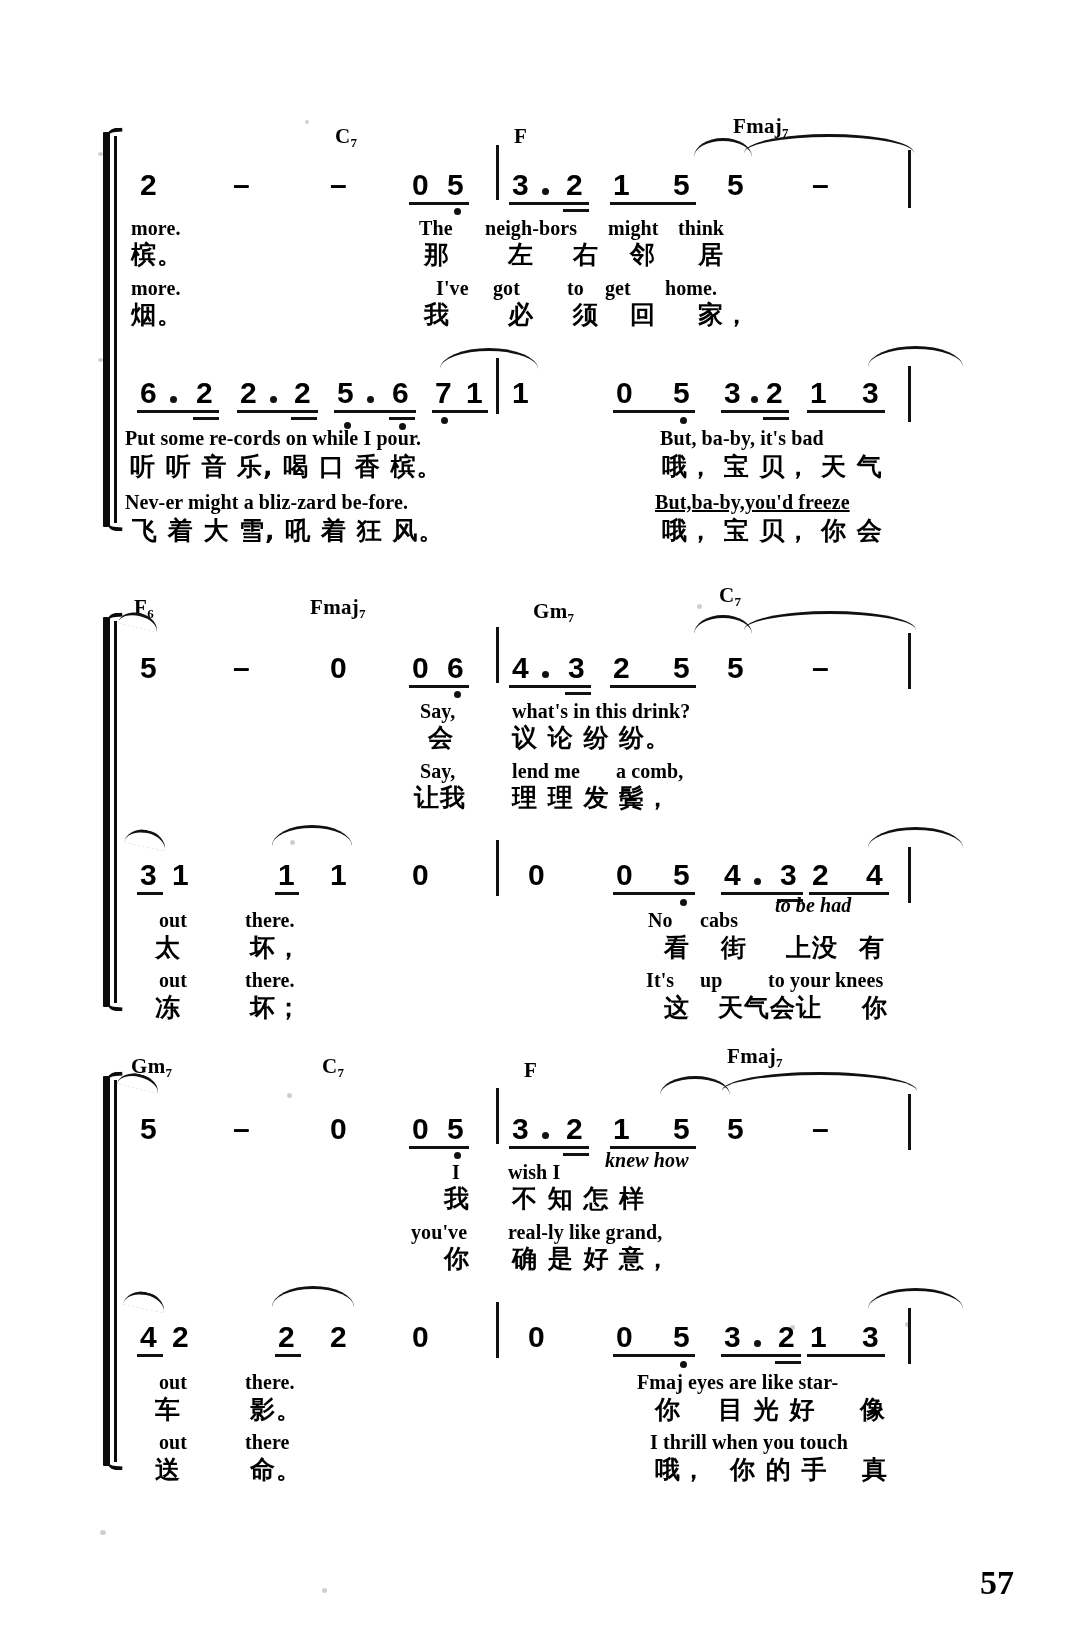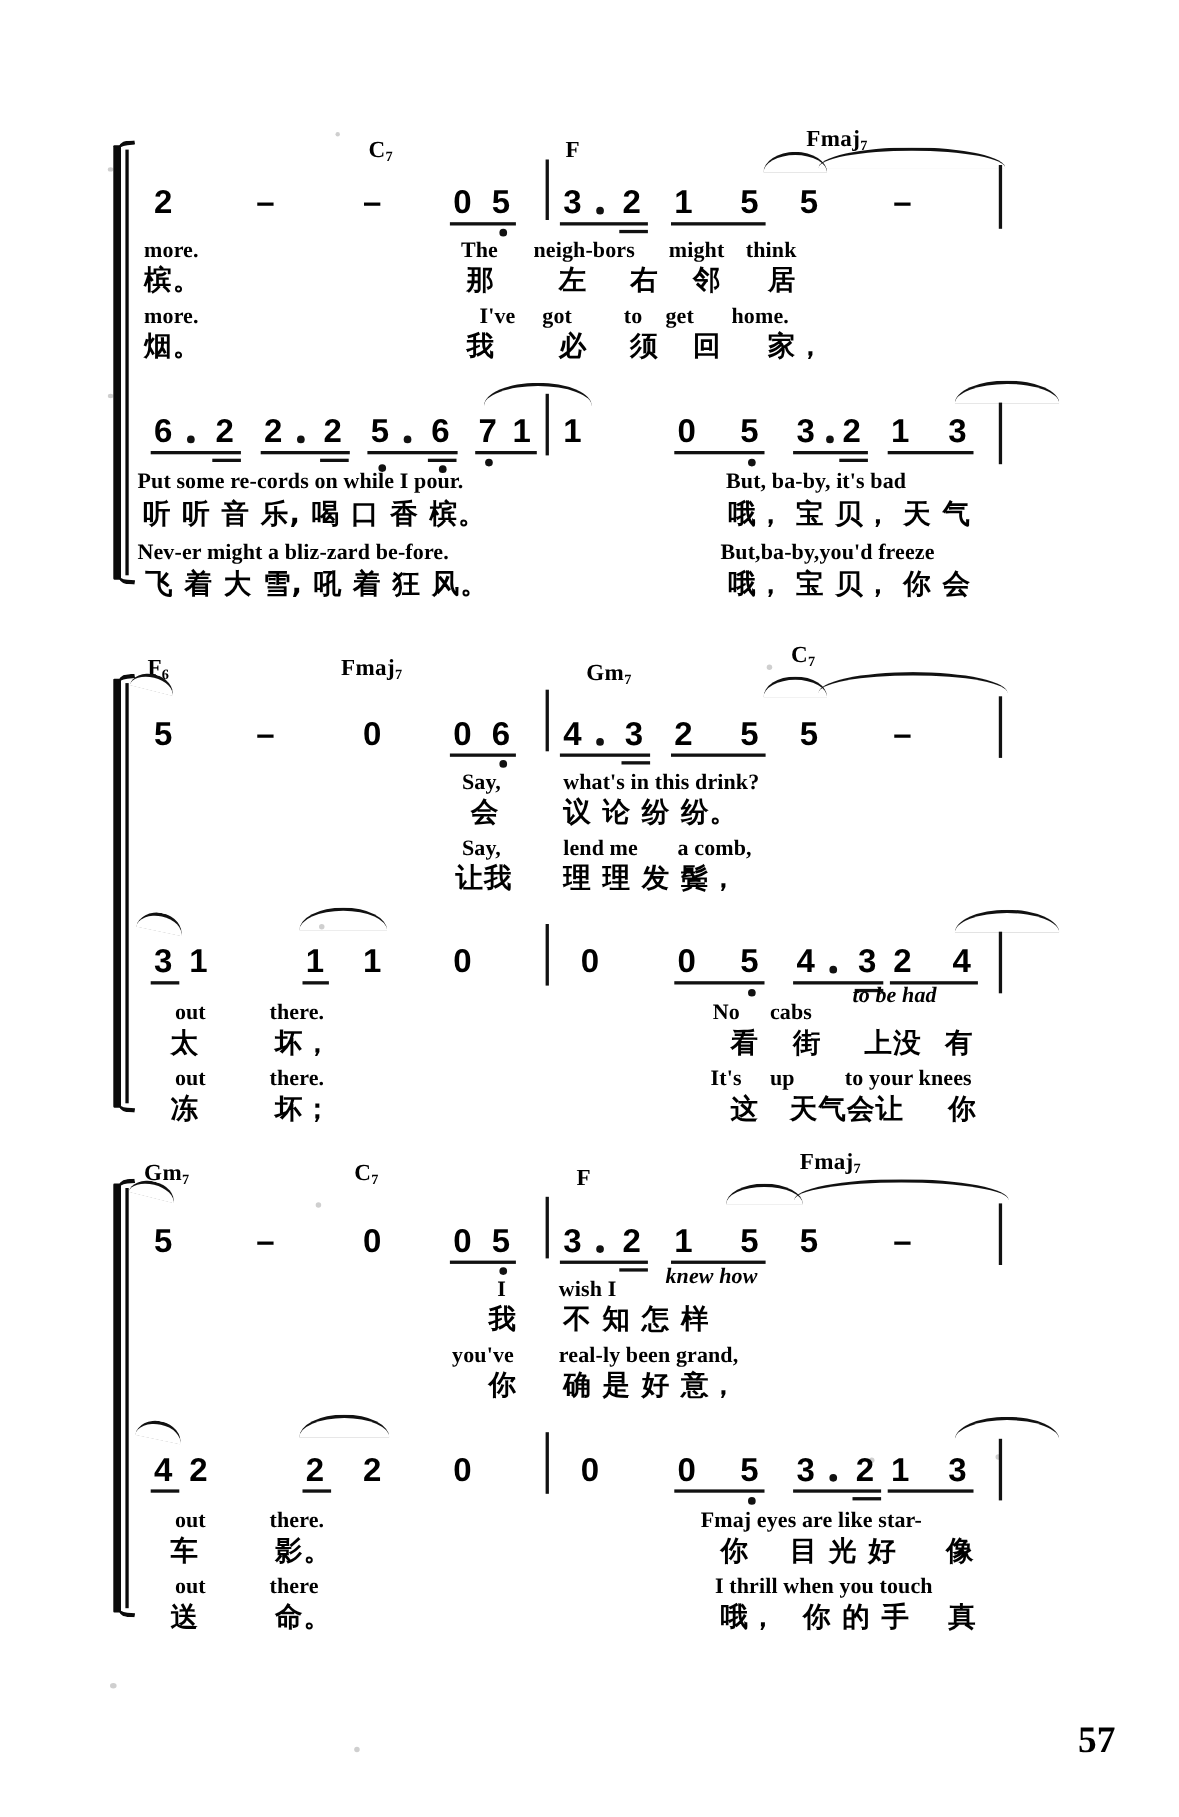--- a/index.html
+++ b/index.html
@@ -205,21 +205,21 @@
     <div class="note" style="left:862px;top:268px;">3</div>
     <div class="beam" style="left:807px;top:300px;width:78px;"></div>
 
     <div class="lyric lyr-en" style="left:125px;top:318px;">Put some re-cords on while I pour.</div>
     <div class="lyric lyr-cn" style="left:130px;top:344px;">听 听 音 乐, 喝 口 香 槟。</div>
     <div class="lyric lyr-en" style="left:125px;top:382px;">Nev-er might a bliz-zard be-fore.</div>
     <div class="lyric lyr-cn" style="left:132px;top:408px;">飞 着 大 雪, 吼 着 狂 风。</div>
 
     <div class="lyric lyr-en" style="left:660px;top:318px;">But, ba-by, it's bad</div>
     <div class="lyric lyr-cn" style="left:662px;top:344px;">哦， 宝 贝， 天 气</div>
-    <div class="lyric lyr-en" style="left:655px;top:382px;">But,ba-by,you'd freeze</div>
+    <div class="lyric lyr-en" style="left:655px;top:382px;text-decoration:underline;">But,ba-by,you'd freeze</div>
     <div class="lyric lyr-cn" style="left:662px;top:408px;">哦， 宝 贝， 你 会</div>
   </div>
 
   <div class="system sys2">
 
     <div class="brace" style="top:42px;height:390px;">
       <div class="thick"></div>
         <div class="thin"></div>
       <div class="hook-top"></div>
         <div class="hook-bot"></div>
@@ -386,21 +386,21 @@
     <div class="dash" style="left:812px;top:84px;">–</div>
 
     <div class="lyric lyr-en" style="left:452px;top:132px;">I</div>
     <div class="lyric lyr-cn" style="left:444px;top:156px;">我</div>
     <div class="lyric lyr-en" style="left:411px;top:192px;">you've</div>
     <div class="lyric lyr-cn" style="left:444px;top:216px;">你</div>
 
     <div class="lyric lyr-en" style="left:508px;top:132px;">wish I</div>
     <div class="lyric lyr-en" style="left:605px;top:120px;font-style:italic;">knew how</div>
     <div class="lyric lyr-cn" style="left:512px;top:156px;">不 知 怎 样</div>
-    <div class="lyric lyr-en" style="left:508px;top:192px;">real-ly been grand,</div>
+    <div class="lyric lyr-en" style="left:508px;top:192px;">real-ly like grand,</div>
     <div class="lyric lyr-cn" style="left:512px;top:216px;">确 是 好 意，</div>
 
     <div class="barline" style="left:496px;top:272px;height:56px;"></div>
     <div class="barline" style="left:908px;top:278px;height:56px;"></div>
 
     <div class="tie" style="left:124px;top:262px;width:42px;height:14px;transform:rotate(12deg);"></div>
     <div class="tie" style="left:272px;top:256px;width:82px;height:18px;"></div>
     <div class="tie" style="left:868px;top:258px;width:95px;height:18px;"></div>
 
     <div class="note" style="left:140px;top:292px;">4</div>

